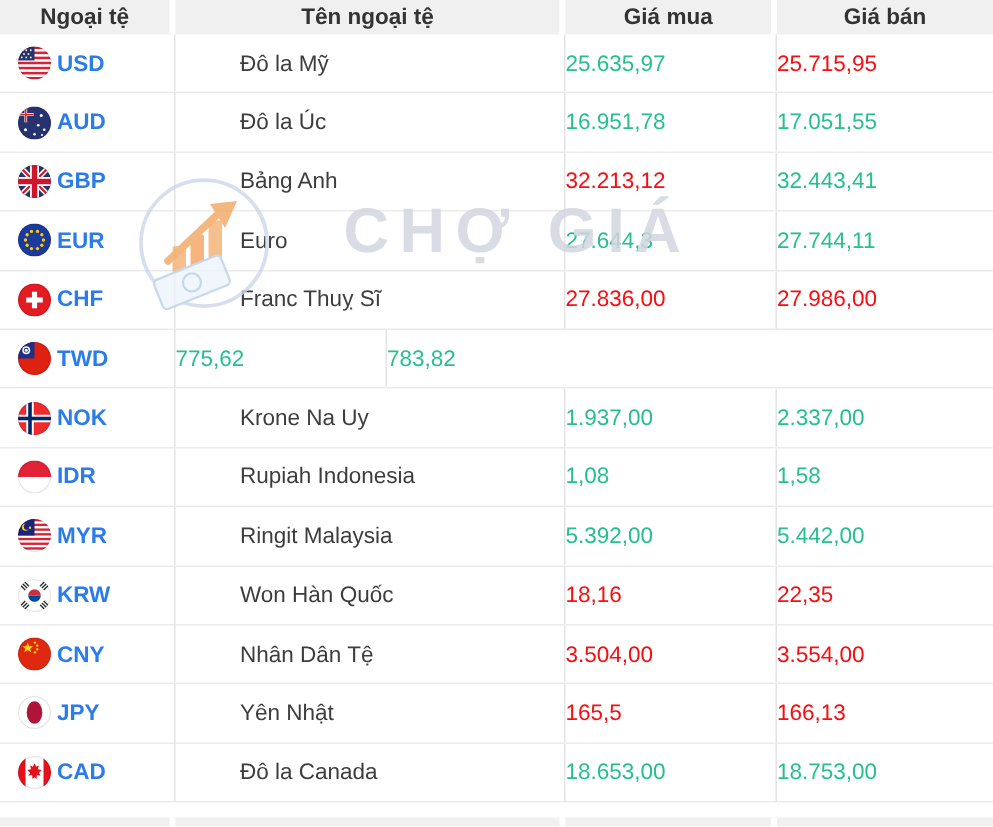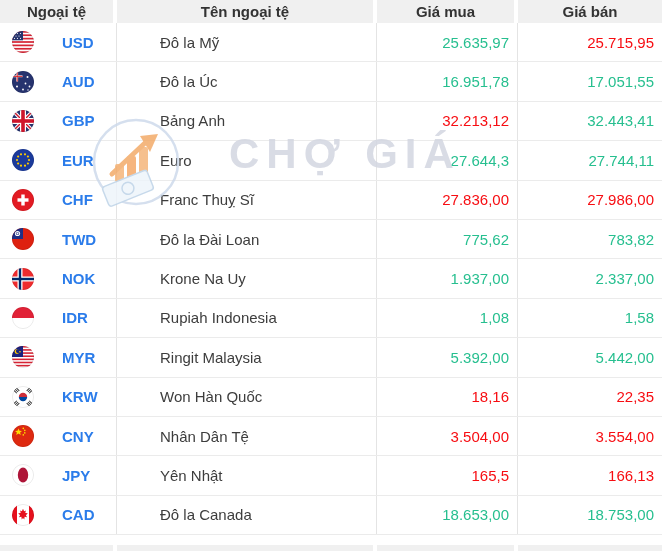--- a/index.html
+++ b/index.html
@@ -13,23 +13,23 @@
   .header{display:flex;height:23px}
   .hcell{
     background:var(--header-bg);display:flex;align-items:center;justify-content:center;
     font-weight:bold;font-size:15px;color:var(--header-text);
     box-sizing:border-box;border-right:4px solid #fff;
   }
   .hcell:last-child{border-right:none}
   .w1{width:117px}.w2{width:260px}.w3{width:141px}.w4{width:144px}
   .row{display:flex;height:39.4px;border-bottom:1px solid #ebebeb;box-sizing:border-box}
   .cell{box-sizing:border-box;display:flex;align-items:center;font-size:15px}
-  .c1{padding-left:12px;gap:28px;border-right:1px solid var(--border)}
+  .c1{padding-left:12px;gap:4px;border-right:1px solid var(--border)}
   .c2{padding-left:43px;border-right:1px solid var(--border);color:var(--name-text)}
-  .c3,.c4{justify-content:flex-end;padding-right:8px}
+  .c3,.c4{padding-right:8px}
   .c3{border-right:1px solid var(--border)}
   .code{color:var(--code-blue);font-weight:bold;font-size:15px}
   .green{color:var(--up)}
   .red{color:var(--down)}
   .flag{width:22px;height:22px;display:inline-flex;flex:0 0 22px}
   .flag svg{display:block}
   .bottom{display:flex;height:6px;position:absolute;left:0;bottom:0;width:662px}
   .bcell{background:var(--header-bg);box-sizing:border-box;border-right:4px solid #fff}
   .bcell:last-child{border-right:none}
   
@@ -261,23 +261,20 @@
                 <rect width="11" height="11" fill="#1f2f85"></rect>
                 <circle cx="5.5" cy="5.5" r="2.6" fill="#fff"></circle>
                 <circle cx="5.5" cy="5.5" r="1.6" fill="#1f2f85"></circle>
                 <circle cx="5.5" cy="5.5" r="1" fill="#fff"></circle>
               </g>
               <circle cx="11" cy="11" r="10.6" fill="none" stroke="rgba(0,0,0,0.10)" stroke-width="0.8"></circle>
             </svg>
           </span>
       <span class="code">TWD</span>
     </div>
-    <div class="cell c2 w2">
-      <span class="name">Đô la Đài Loan</span>
-    </div>
     <div class="cell c3 w3">
       <span class="buy green">775,62</span>
     </div>
     <div class="cell c4 w4">
       <span class="sell green">783,82</span>
     </div>
   </div>
 
   <div class="row">
     <div class="cell c1 w1">

